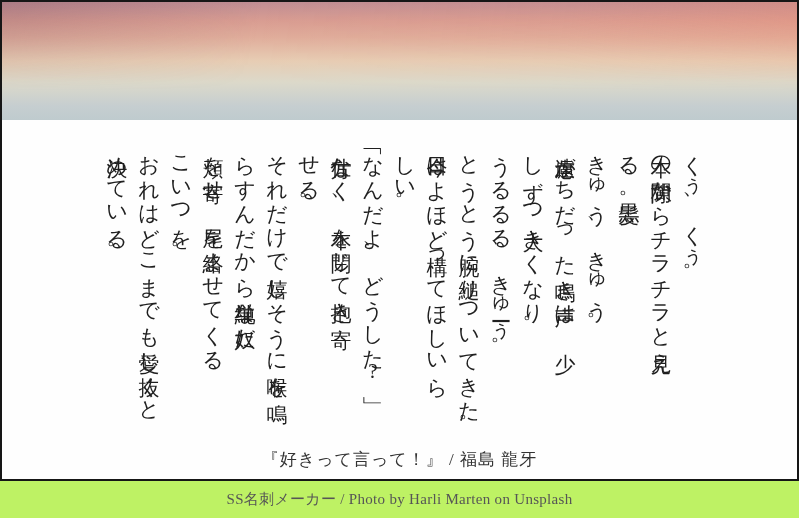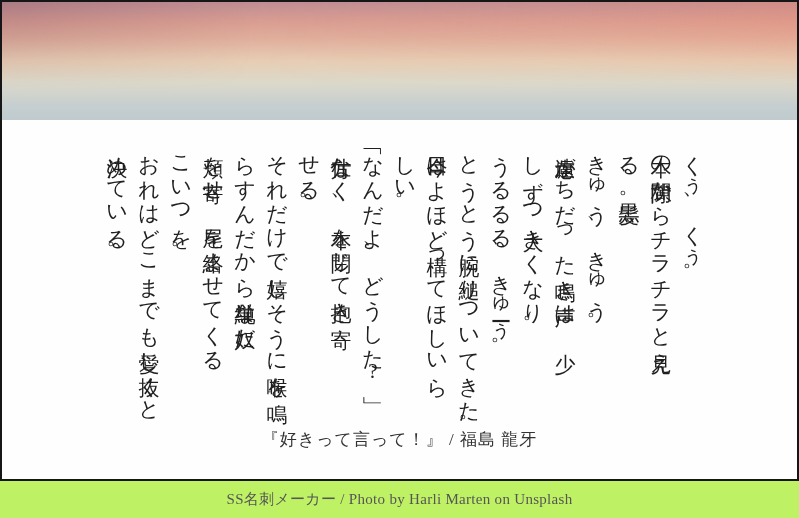--- a/index.html
+++ b/index.html
@@ -74,21 +74,21 @@
   }
   .tline {
     line-height: 32px;
     white-space: nowrap;
   }
   .upright { text-orientation: upright; }
   
   .attribution {
     position: absolute;
     left: 0;
-    bottom: 28px;
+    bottom: 8px;
     width: 100%;
     text-align: center;
     font-size: 17px;
     letter-spacing: 1px;
     color: #333333;
   }
   
   .footer {
     position: absolute;
     left: 0;

